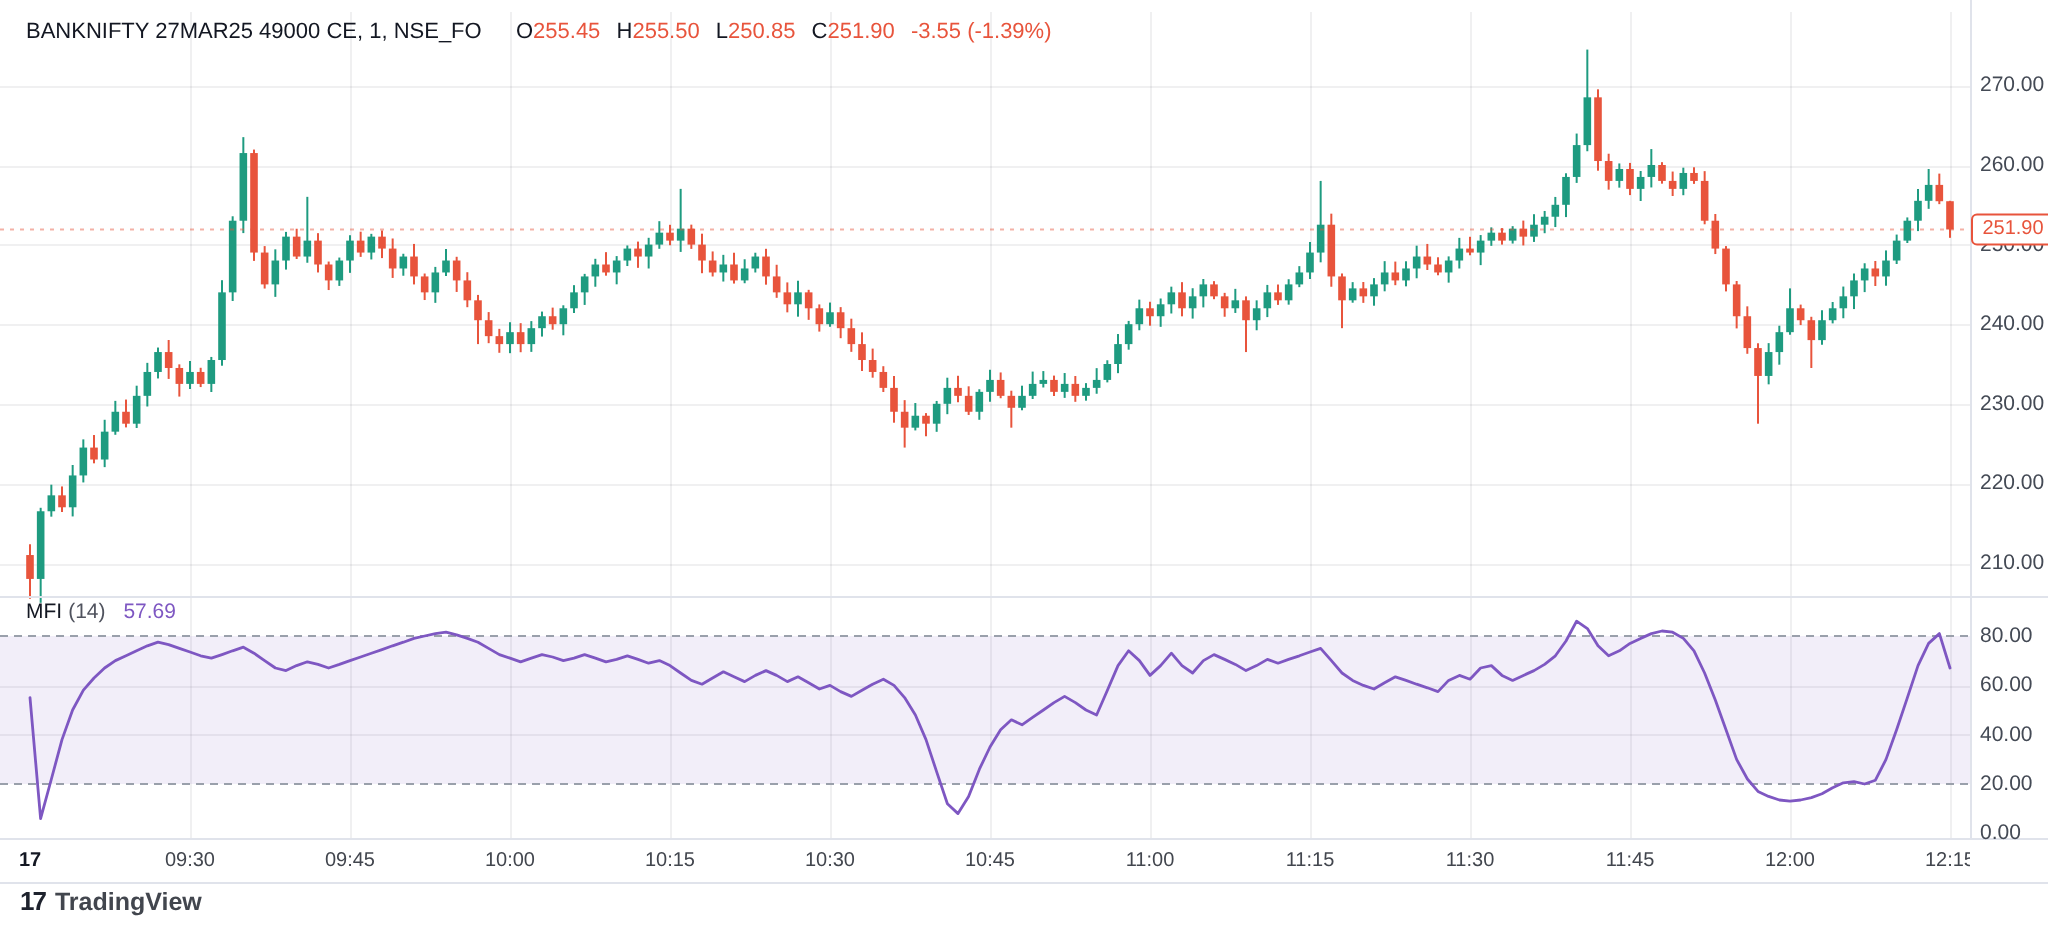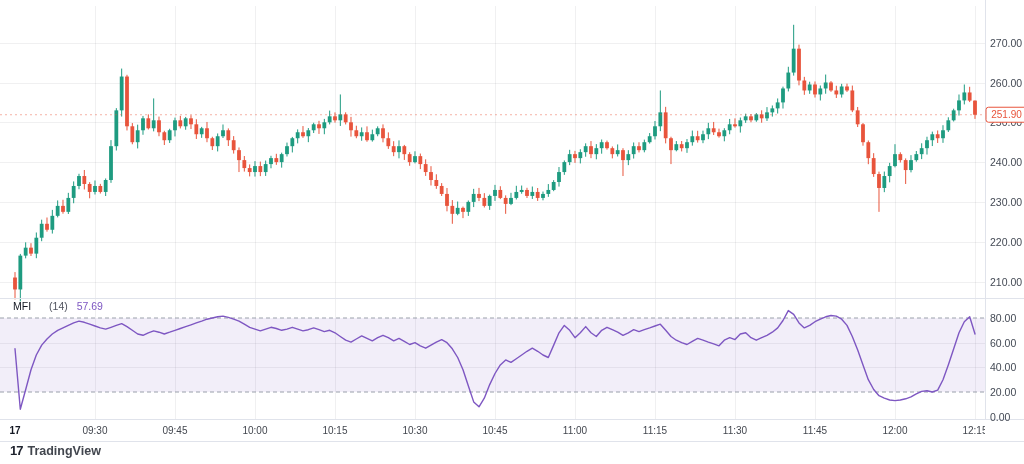--- a/index.html
+++ b/index.html
@@ -8,21 +8,21 @@
     font-family:"Liberation Sans", sans-serif;
   }
   #chart-svg{position:absolute;left:0;top:0;}
   .legend{position:absolute;white-space:nowrap;line-height:1;}
   #main-legend{left:13px;top:11px;font-size:11px;color:#131722;}
   #main-legend .sep{display:inline-block;width:6px;}
   #main-legend .lbl{color:#131722;margin-left:5px;}
   #main-legend .val{color:#e8543c;}
   #main-legend .chg{color:#e8543c;margin-left:5px;}
   #mfi-legend{left:13px;top:301px;font-size:10.5px;color:#131722;}
-  #mfi-legend .params{color:#50535e;margin-left:18px;}
+  #mfi-legend .params{color:#50535e;margin-left:3px;}
   #mfi-legend .ival{color:#7e57c2;margin-left:6px;}
   #tv-logo{
     position:absolute;left:10px;top:443px;display:flex;align-items:center;gap:5px;
     color:#42464e;font-size:12.5px;font-weight:700;cursor:pointer;
   }
   #tv-logo .glyph{
     font-weight:800;font-size:13px;color:#1e222d;letter-spacing:-1px;font-style:normal;
   }
 </style>
 </head>
@@ -464,20 +464,29 @@
         <text x="494.997" y="430.5" font-family="&quot;Liberation Sans&quot;, sans-serif" font-size="10px" fill="#42464e" font-weight="normal" text-anchor="middle" dominant-baseline="central">10:45</text>
         <text x="574.9965000000001" y="430.5" font-family="&quot;Liberation Sans&quot;, sans-serif" font-size="10px" fill="#42464e" font-weight="normal" text-anchor="middle" dominant-baseline="central">11:00</text>
         <text x="654.9960000000001" y="430.5" font-family="&quot;Liberation Sans&quot;, sans-serif" font-size="10px" fill="#42464e" font-weight="normal" text-anchor="middle" dominant-baseline="central">11:15</text>
         <text x="734.9955000000001" y="430.5" font-family="&quot;Liberation Sans&quot;, sans-serif" font-size="10px" fill="#42464e" font-weight="normal" text-anchor="middle" dominant-baseline="central">11:30</text>
         <text x="814.995" y="430.5" font-family="&quot;Liberation Sans&quot;, sans-serif" font-size="10px" fill="#42464e" font-weight="normal" text-anchor="middle" dominant-baseline="central">11:45</text>
         <text x="894.9945" y="430.5" font-family="&quot;Liberation Sans&quot;, sans-serif" font-size="10px" fill="#42464e" font-weight="normal" text-anchor="middle" dominant-baseline="central">12:00</text>
         <text x="974.994" y="430.5" font-family="&quot;Liberation Sans&quot;, sans-serif" font-size="10px" fill="#42464e" font-weight="normal" text-anchor="middle" dominant-baseline="central">12:15</text>
       </g>
     </svg>
 
+  <div class="legend" id="main-legend">
+    <span>BANKNIFTY 27MAR25 49000 CE, 1, NSE_FO</span>
+    <span class="sep"></span>
+    <span class="lbl">O</span><span class="val">255.45</span>
+    <span class="lbl">H</span><span class="val">255.50</span>
+    <span class="lbl">L</span><span class="val">250.85</span>
+    <span class="lbl">C</span><span class="val">251.90</span>
+    <span class="chg">-3.55 (-1.39%)</span>
+  </div>
 
   <div class="legend" id="mfi-legend">
     <span>MFI</span><span class="params">(14)</span>
     <span class="ival">57.69</span>
   </div>
 
   <div id="tv-logo">
     <span class="glyph">17</span>
     <span>TradingView</span>
   </div>

